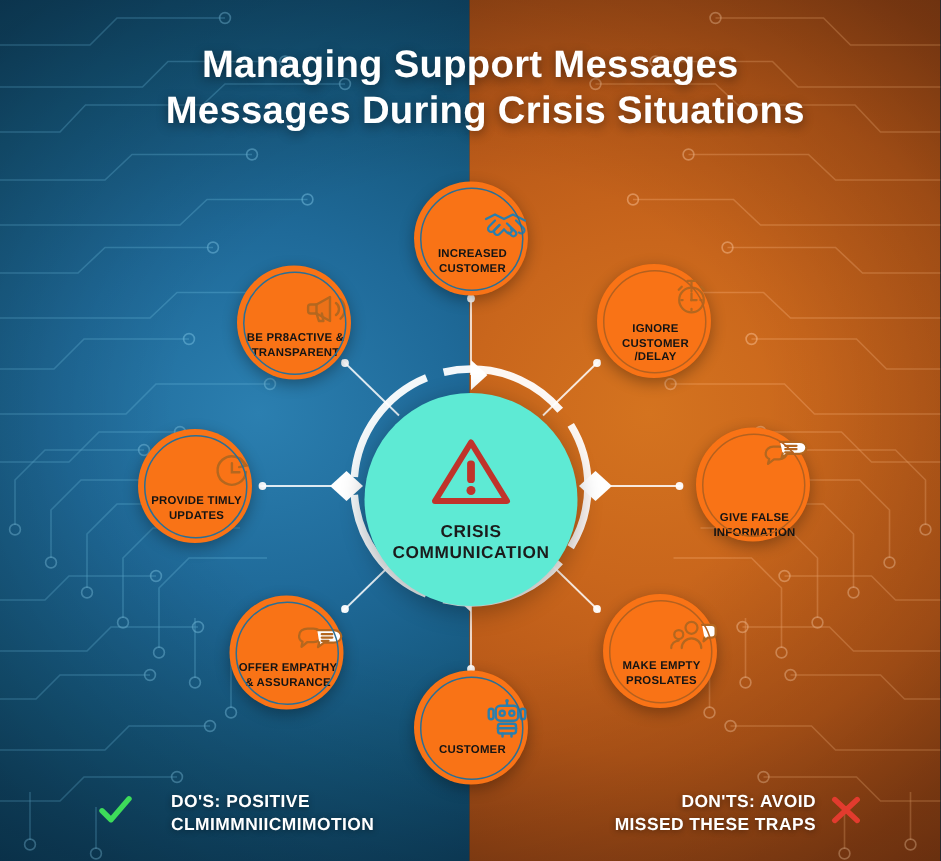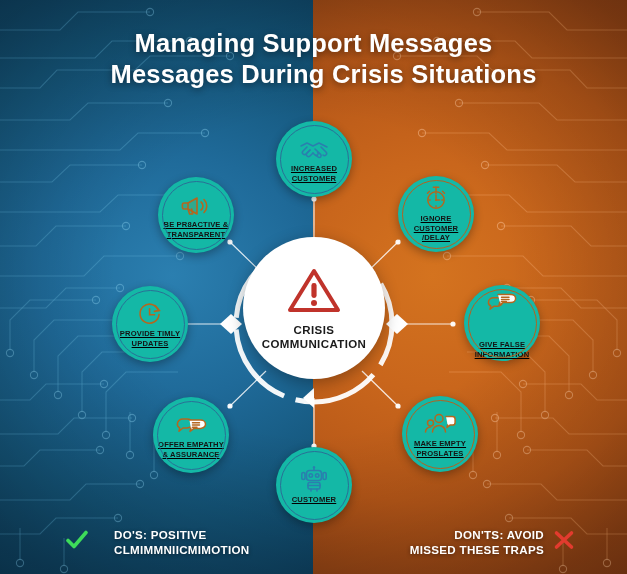--- a/index.html
+++ b/index.html
@@ -22,42 +22,42 @@
   
   .title{position:absolute;left:0;top:28px;width:627px;text-align:center;
     color:#ffffff;font-weight:bold;font-size:25.5px;line-height:31px;
     letter-spacing:.2px;text-shadow:0 2px 7px rgba(0,0,0,.45);}
   .title .l2{display:block;padding-left:20px;}
 
   
   #links{position:absolute;left:0;top:0;}
 
   
-  .hub{position:absolute;left:243px;top:237px;width:142px;height:142px;border-radius:50%;
-    background:#ffffff;box-shadow:0 4px 16px rgba(0,0,0,.3);
+  .hub{position:absolute;left:243px;top:262px;width:142px;height:142px;border-radius:50%;
+    background:#5eead4;box-shadow:0 4px 16px rgba(0,0,0,.3);
     display:flex;flex-direction:column;align-items:center;justify-content:center;}
   .hub-label{margin-top:5px;text-align:center;color:#1b1b1b;font-weight:bold;
     font-size:11.5px;line-height:14px;letter-spacing:.4px;}
 
   
   .node{position:absolute;width:76px;height:76px;border-radius:50%;
-    background:#14b8a6;box-shadow:0 3px 10px rgba(0,0,0,.32);
-    display:flex;flex-direction:column;align-items:center;justify-content:center;text-decoration:underline;}
+    background:#f97316;box-shadow:0 3px 10px rgba(0,0,0,.32);
+    display:flex;flex-direction:column;align-items:flex-end;justify-content:center;}
   .node::after{content:"";position:absolute;inset:3.5px;border-radius:50%;
     border:1.3px solid rgba(0,0,0,.45);pointer-events:none;}
   .node.blue::after{border-color:#2a6f96;}
   .node.orange::after{border-color:#b4611f;}
   .node .ico{height:26px;display:flex;align-items:flex-end;}
   .node .lbl{margin-top:3px;text-align:center;color:#141414;font-weight:bold;
     font-size:7.6px;line-height:9.4px;letter-spacing:.15px;width:74px;}
 
   
   .n-increased{left:276px;top:121px;}
   .n-proactive{left:158px;top:177px;}
-  .n-timely{left:112px;top:286px;}
+  .n-timely{left:92px;top:286px;}
   .n-empathy{left:153px;top:397px;}
   .n-customer{left:276px;top:447px;}
   .n-ignore{left:398px;top:176px;}
   .n-false{left:464px;top:285px;gap:24px;}
   .n-promises{left:402px;top:396px;}
 
   
   .foot{position:absolute;bottom:17px;display:flex;align-items:center;}
   .foot-left{left:66px;gap:26px;}
   .foot-right{right:52px;gap:9px;flex-direction:row-reverse;}

